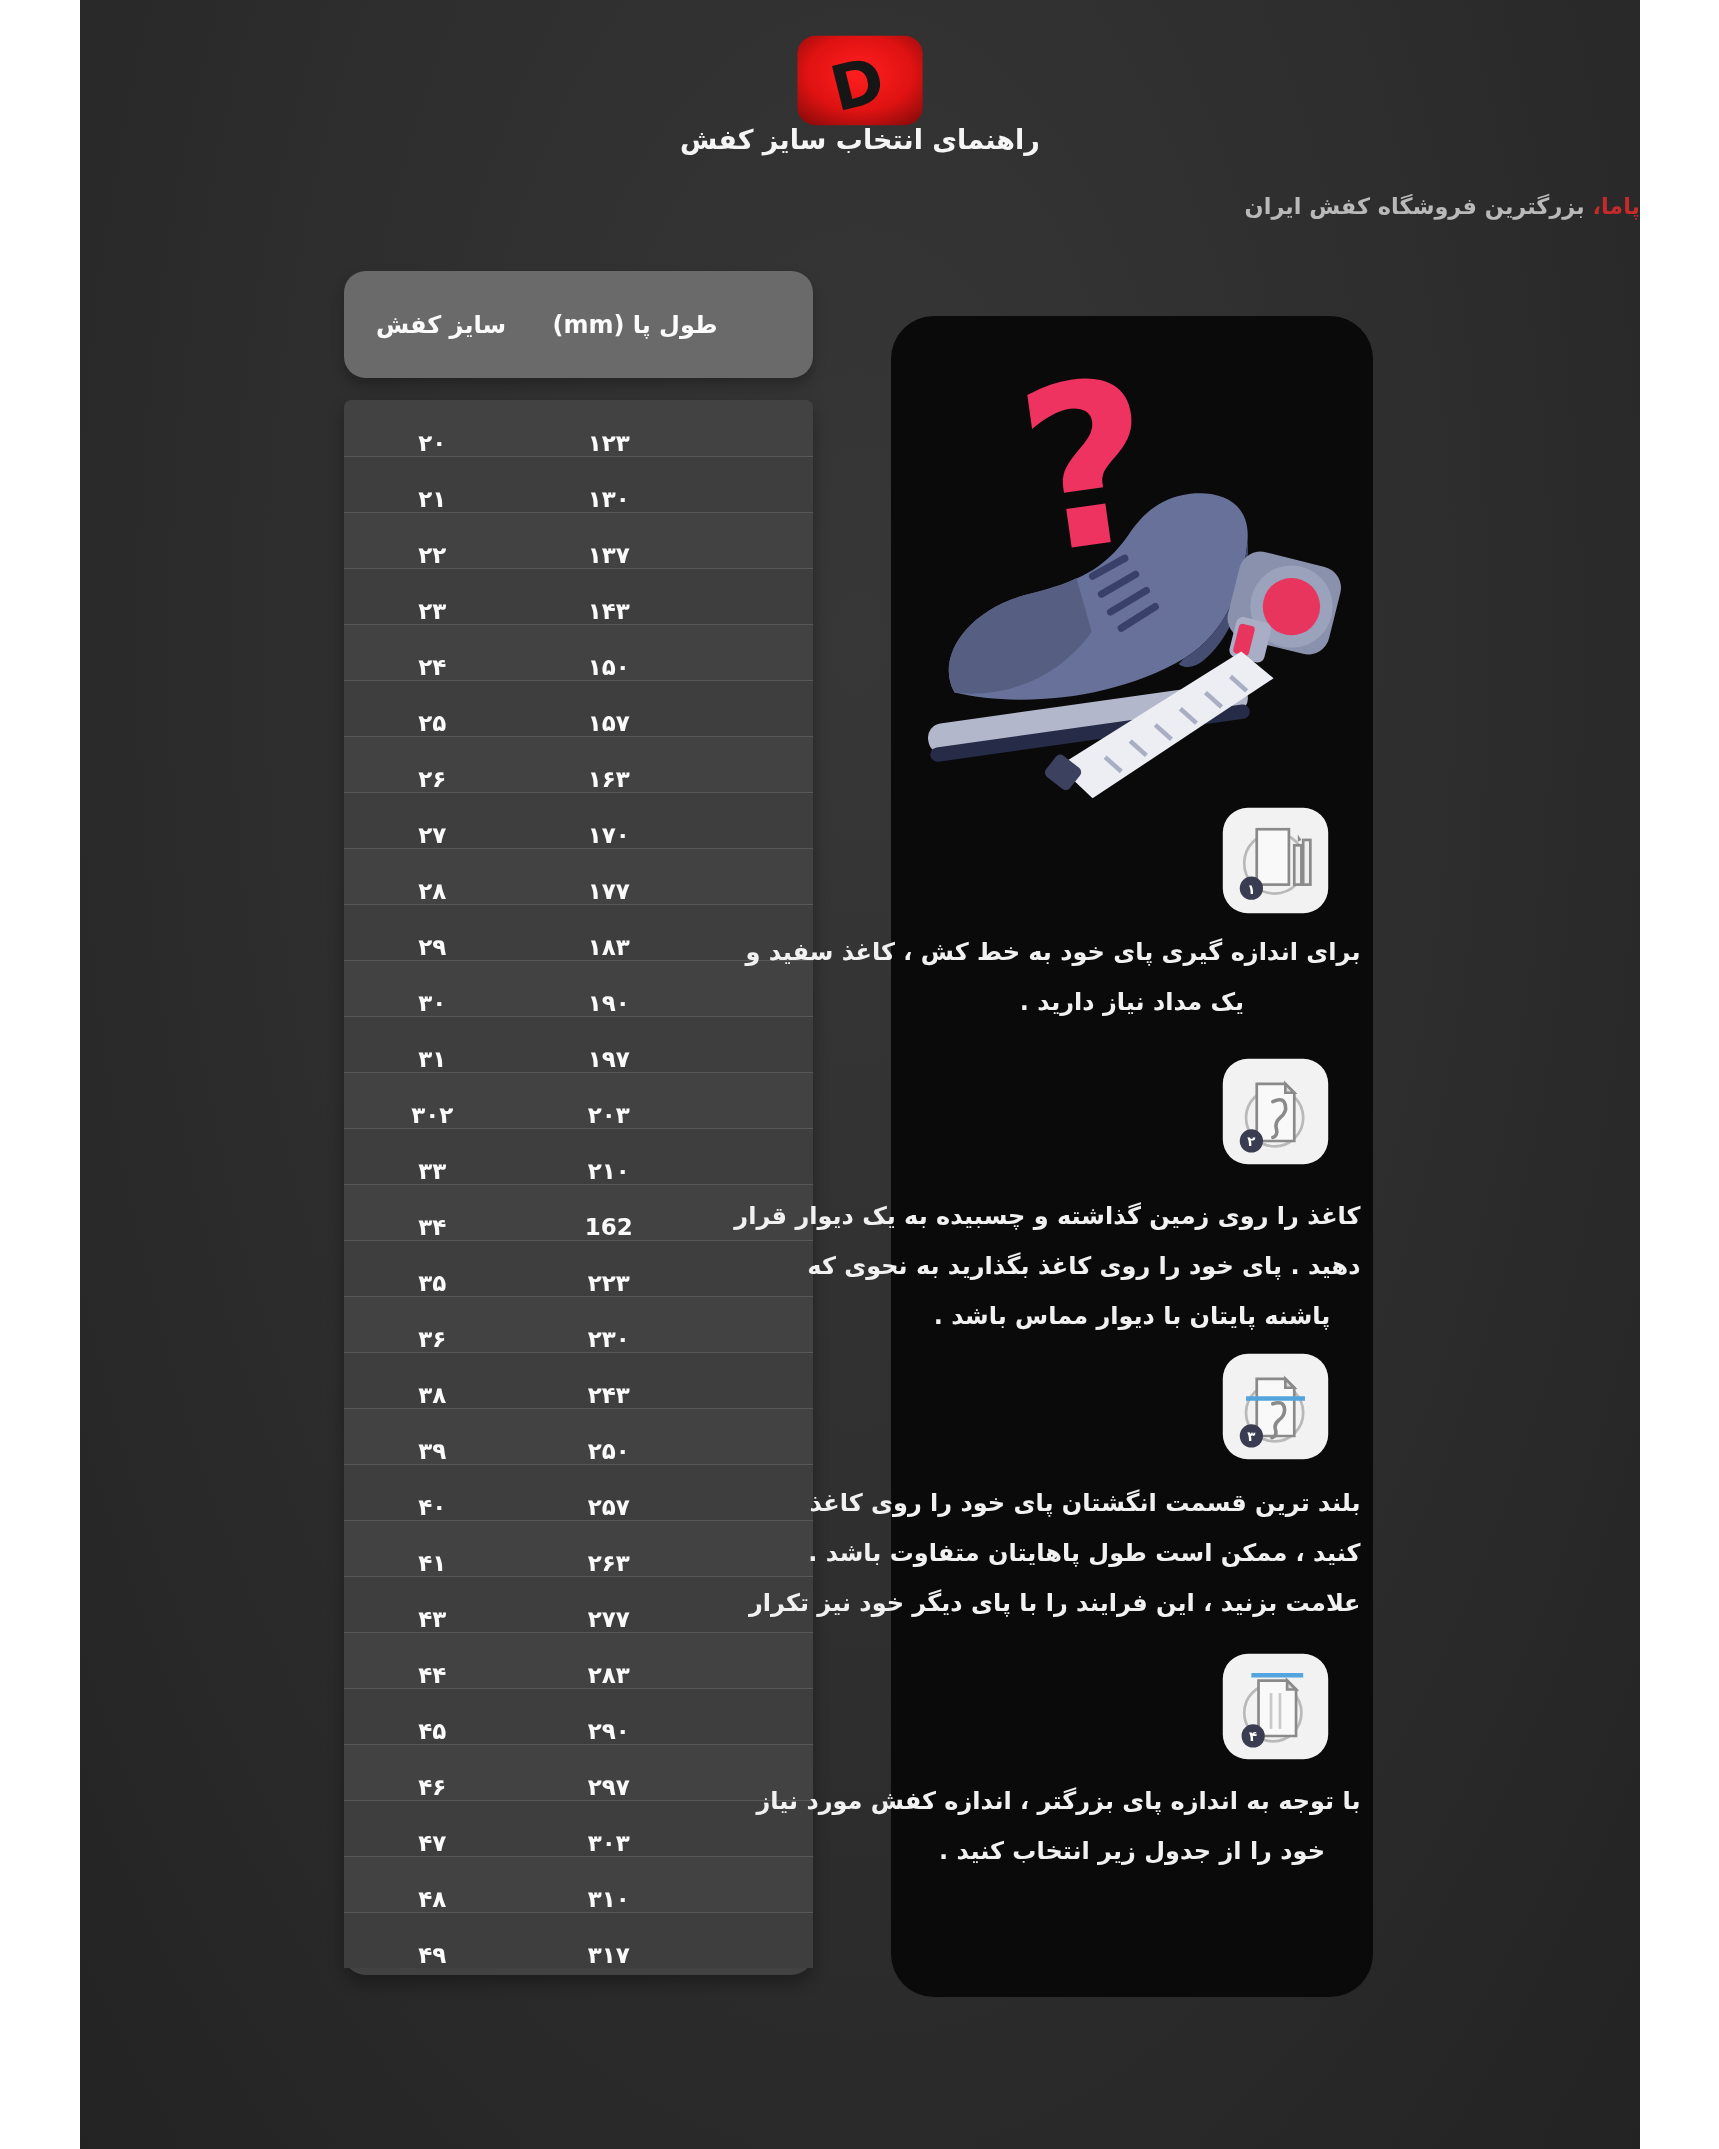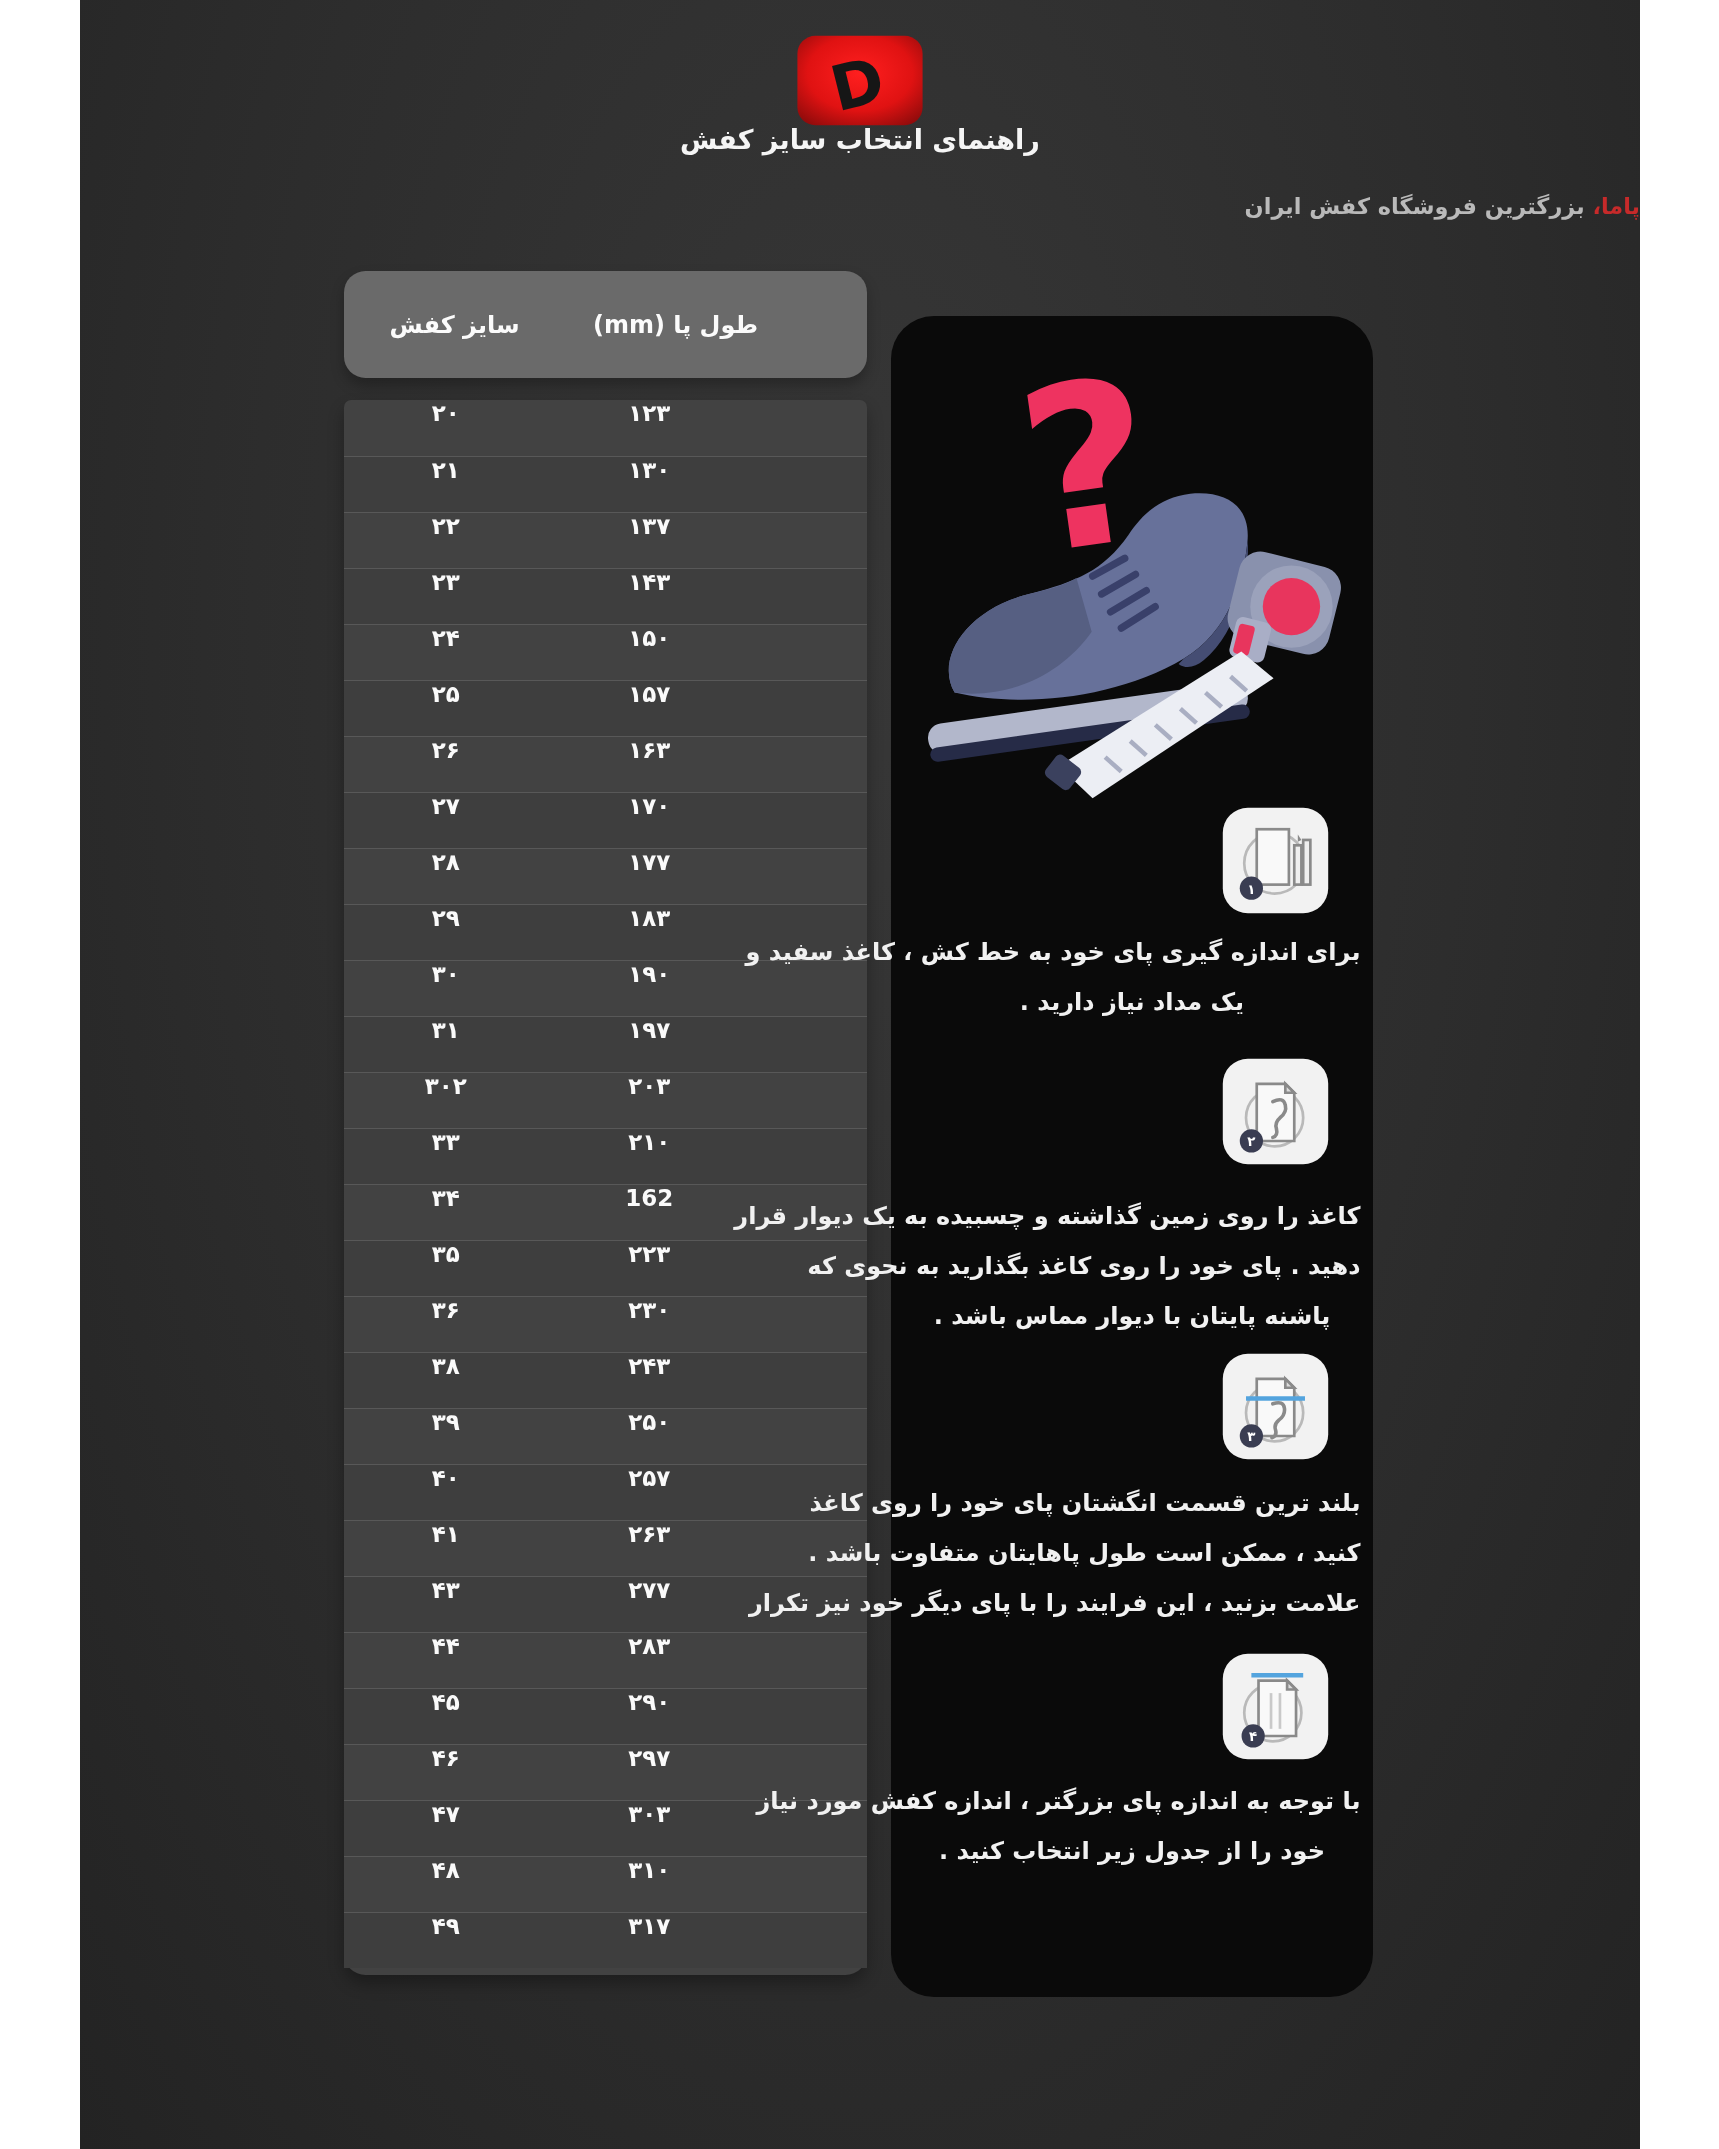--- a/index.html
+++ b/index.html
@@ -9,27 +9,27 @@
           background:radial-gradient(ellipse at 50% 30%, #373737 0%, #2d2d2d 55%, #232323 100%);}
   
   .header{position:absolute;left:0;top:0;width:100%;text-align:center;}
   .logo{position:absolute;left:50%;top:34px;transform:translateX(-50%);width:136px;height:93px;}
   .title{position:absolute;left:0;top:124px;width:100%;text-align:center;direction:rtl;
          font-size:27px;font-weight:bold;color:#f5f5f5;letter-spacing:0;}
   .subtitle{position:absolute;left:0;top:193px;width:100%;text-align:right;direction:rtl;
             font-size:22.4px;font-weight:bold;color:#b9b9b9;}
   .subtitle .brand{color:#c62a2a;}
   
-  .size-table{position:absolute;left:264px;top:271px;width:523px;}
+  .size-table{position:absolute;left:264px;top:271px;width:469px;}
   .thead{height:107px;background:#6a6a6a;border-radius:21.5px;display:flex;align-items:center;
          padding-right:81px;box-sizing:border-box;box-shadow:0 7.2px 12.5px rgba(0,0,0,.25);}
   .thead .cell{flex:1;text-align:center;color:#fbfbfb;font-size:24px;font-weight:bold;direction:rtl;}
   .tbody{margin-top:21.5px;background:#424242;border-radius:7.2px 7.2px 21.5px 21.5px;padding-bottom:7.2px;
          box-shadow:0 9px 16px rgba(0,0,0,.3);}
-  .trow{height:56px;display:flex;align-items:flex-start;padding-right:116px;box-sizing:border-box;
+  .trow{height:56px;display:flex;align-items:flex-end;padding-right:116px;box-sizing:border-box;
         border-top:1.8px solid #585858;}
   .trow:first-child{border-top:none;}
   .trow:nth-child(even){background:#3e3e3e;}
   .trow .cell{flex:1;text-align:center;color:#fafafa;font-size:23px;font-weight:bold;direction:rtl;}
   
   .panel{position:absolute;left:811px;top:316px;width:482px;height:1681px;background:#0a0a0a;
          border-radius:43px;}
   .illustration{position:absolute;left:26px;top:19.7px;width:430px;height:466px;}
   .step-icon{position:absolute;left:330px;width:109px;height:109px;}
   .step-text{position:absolute;left:12.5px;width:457px;text-align:center;direction:rtl;

